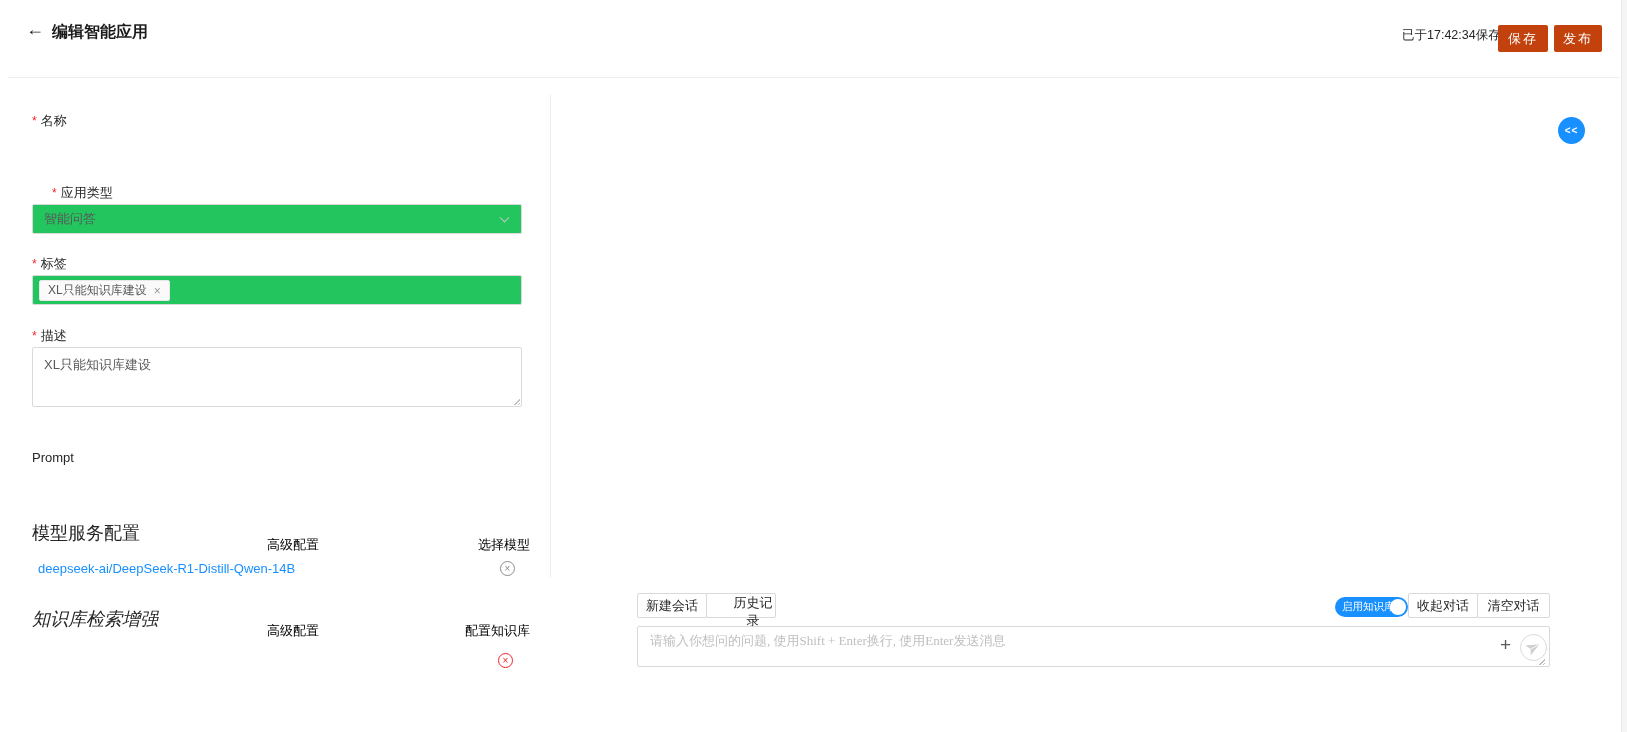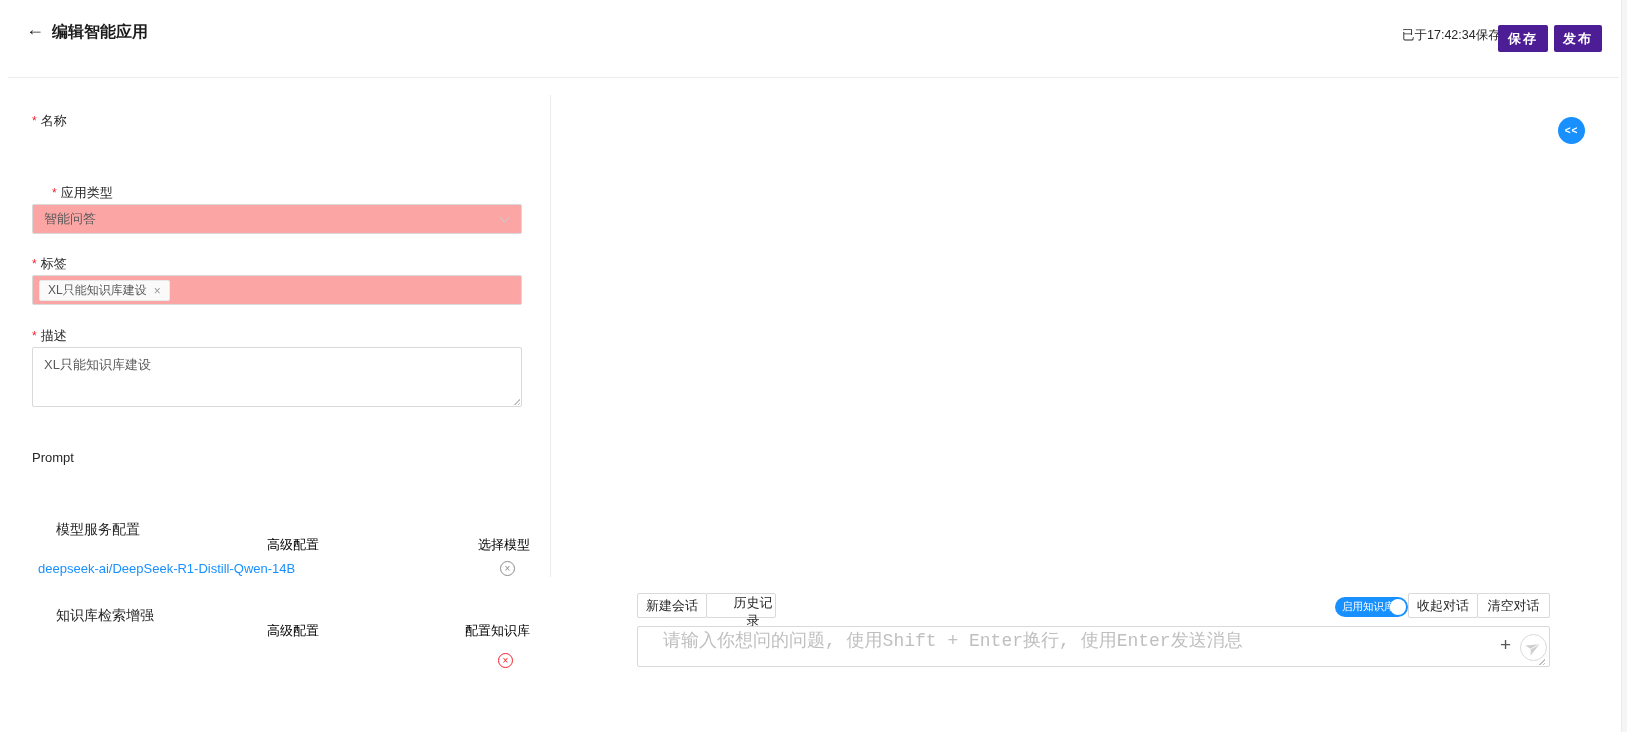--- a/index.html
+++ b/index.html
@@ -4,45 +4,45 @@
 <style>
   * { box-sizing: border-box; margin: 0; padding: 0; }
   html,body { background:#fff; }
   body { font-family: "Liberation Sans", "DejaVu Sans", sans-serif; }
   .page { position:relative; width:1627px; height:732px; background:#fff; overflow:hidden; }
 
   
   .back-icon { position:absolute; left:26px; top:20px; font-size:18px; color:#262626; cursor:pointer; line-height:1; }
   .page-title { position:absolute; left:52px; top:22px; font-size:16px; font-weight:bold; color:#1b1b1b; }
   .saved-status { position:absolute; left:1402px; top:27px; font-size:12.5px; color:#262626; }
-  .btn-primary { position:absolute; top:25px; height:27px; background:#4c1d95; color:#fff;
-                 font-size:13px; border:none; border-radius:2px; cursor:pointer; letter-spacing:2px;font-weight:bold; }
+  .btn-primary { position:absolute; top:25px; height:27px; background:#c2410c; color:#fff;
+                 font-size:13px; border:none; border-radius:2px; cursor:pointer; letter-spacing:2px; }
   .save-btn { left:1498px; width:50px; }
   .publish-btn { left:1554px; width:48px; }
   .header-divider { position:absolute; left:8px; right:8px; top:77px; height:1px; background:#ececec; }
 
   
   .field-label { position:absolute; left:32px; font-size:13px; color:#262626; }
   .req { color:#f5222d; margin-right:4px; font-size:12px; }
-  .box { position:absolute; left:32px; width:490px; background:#fca5a5; border:1px solid #d9d9d9; border-radius:2px; }
+  .box { position:absolute; left:32px; width:490px; background:#22c55e; border:1px solid #d9d9d9; border-radius:2px; }
   .box .val { position:absolute; left:11px; top:50%; transform:translateY(-50%); font-size:13px; color:#595959; white-space:nowrap; }
   .chev { position:absolute; right:13px; top:50%; width:7px; height:7px;
           border-right:1.5px solid #c9c9c9; border-bottom:1.5px solid #c9c9c9;
           transform:translateY(-70%) rotate(45deg); }
   input.text-input { position:absolute; left:32px; width:490px; border:1px solid #d9d9d9; border-radius:2px;
           font-size:13px; color:#595959; padding:0 11px; outline:none;
           font-family:"Liberation Sans","DejaVu Sans",sans-serif; }
   .tag-chip { position:absolute; left:6px; top:4px; height:21px; display:flex; align-items:center;
           padding:0 8px; background:#fafafa; border:1px solid #e8e8e8; border-radius:2px;
           font-size:12px; color:#595959; }
   .tag-close { margin-left:7px; color:#999; font-size:12px; cursor:pointer; }
   textarea.desc { position:absolute; left:32px; top:347px; width:490px; height:60px; border:1px solid #d9d9d9;
           border-radius:2px; font-size:13px; color:#595959; padding:8px 11px; resize:none; outline:none;
           font-family:"Liberation Sans","DejaVu Sans",sans-serif; }
-  .section-label { position:absolute; left:32px; font-size:14px; color:#262626;margin-left:24px; }
+  .section-label { position:absolute; left:32px; font-size:18px; color:#262626; }
   .link { position:absolute; font-size:13px; color:#000000; cursor:pointer; text-decoration:none;margin-top:15px; }
   .right-link { left:392px; width:138px; text-align:right; }
   .model-name { position:absolute; left:38px; top:561px; font-size:13px; color:#1890ff; cursor:pointer; }
   .circle-x { position:absolute; width:15px; height:15px; border-radius:50%; border:1px solid #8c8c8c;
           color:#8c8c8c; display:flex; align-items:center; justify-content:center;
           font-size:10px; line-height:1; cursor:pointer; }
   .circle-x.red { border-color:#f5222d; color:#f5222d; }
   .v-divider { position:absolute; left:550px; top:95px; width:1px; height:482px; background:#ececec; }
   .resize-grip { position:absolute; width:9px; height:9px; }
   .resize-grip:before { content:""; position:absolute; right:1px; bottom:1px; width:8px; height:8px;
@@ -58,22 +58,22 @@
           font-size:13px; color:#262626; border-radius:2px; cursor:pointer;
           font-family:"Liberation Sans","DejaVu Sans",sans-serif; }
   .kb-toggle { position:absolute; left:1335px; top:597px; width:73px; height:20px; border-radius:10px;
           background:#1890ff; cursor:pointer; }
   .kb-toggle .kb-label { position:absolute; left:7px; top:50%; transform:translateY(-50%);
           font-size:10.5px; color:#fff; white-space:nowrap; }
   .kb-toggle .knob { position:absolute; right:2px; top:2px; width:16px; height:16px; border-radius:50%; background:#fff; }
   .chat-input-box { position:absolute; left:637px; top:626px; width:913px; height:41px;
           border:1px solid #d9d9d9; border-radius:2px; background:#fff; }
   .chat-input-box input { position:absolute; left:1px; top:1px; width:800px; height:26px; border:none; outline:none;
-          font-size:18px; color:#595959; padding:0 24px;
-          font-family:Liberation Mono, monospace; }
+          font-size:13px; color:#595959; padding:0 11px;
+          font-family:Liberation Serif, serif; }
   .chat-input-box input::placeholder { color:#bfbfbf; }
   .plus-icon { position:absolute; left:1500px; top:635px; font-size:19px; color:#595959; cursor:pointer; line-height:1; }
   .send-btn { position:absolute; left:1520px; top:634px; width:27px; height:27px; border-radius:50%;
           border:1px solid #d9d9d9; background:#fff; display:flex; align-items:center; justify-content:center; cursor:pointer; }
   .scroll-strip { position:absolute; left:1621px; top:0; width:6px; height:732px; background:#f5f5f5; border-left:1px solid #ebebeb; }
 </style>
 </head>
 <body>
 
 <div class="page">
@@ -114,21 +114,21 @@
   <div class="resize-grip" style="left:512px; top:397px;"></div>
 
   <div class="field-label" style="top:450px;">Prompt</div>
 
   <div class="section-label" style="top:521px;">模型服务配置</div>
   <a class="link" style="left:267px; top:521px;">高级配置</a>
   <a class="link right-link" style="top:521px;">选择模型</a>
   <a class="model-name">deepseek-ai/DeepSeek-R1-Distill-Qwen-14B</a>
   <span class="circle-x" style="left:500px; top:561px;">×</span>
 
-  <div class="section-label" style="top:607px;">知识库检索增强</div>
+  <div class="section-label" style="top:607px;font-style:italic;">知识库检索增强</div>
   <a class="link" style="left:267px; top:607px;">高级配置</a>
   <a class="link right-link" style="top:607px;">配置知识库</a>
   <span class="circle-x red" style="left:498px; top:653px;">×</span>
 
   <div class="v-divider"></div>
 
   <button class="collapse-btn">&lt;&lt;</button>
 
   <button class="chat-btn" style="left:637px; width:70px;">新建会话</button>
   <button class="chat-btn" style="left:706px; width:70px;padding-left:24px;">历史记录</button>

